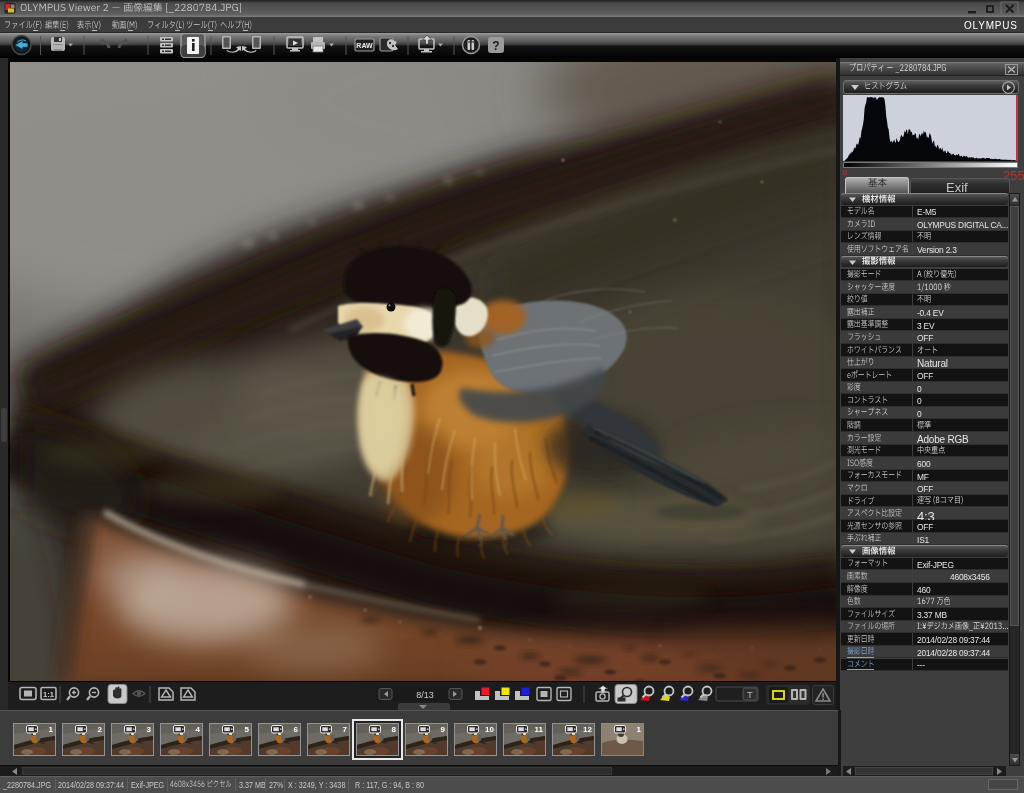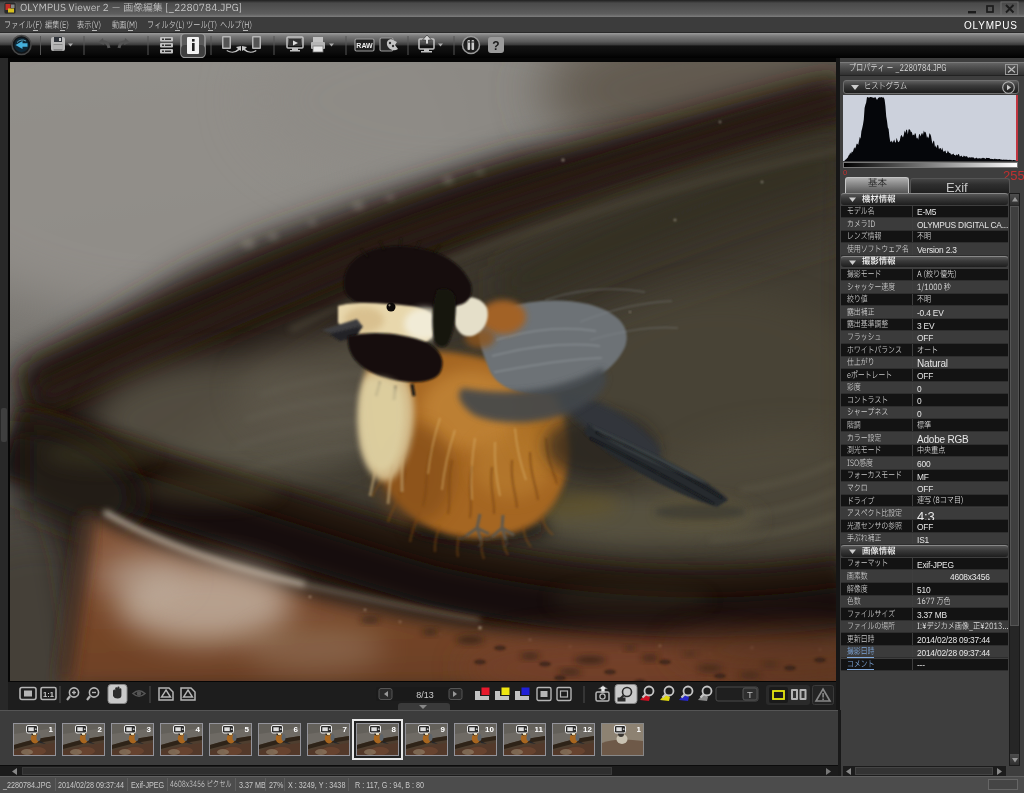--- a/index.html
+++ b/index.html
@@ -596,21 +596,21 @@
     <div class="abs" style="left:912px;top:570.4px;width:1px;height:11.6px;background:#3e3e3e"></div>
     <svg style="position:absolute;left:847.0px;top:579.0px;overflow:visible" width="2" height="2">
       <path d="M0.5 -6.5V-7H8.3V-6.5H4.6V-5.5H6.6V-1.3H2.2V-5.5H4.1V-6.5ZM1.3 -0.3H7.5V-5.3H8.1V0.7H7.5V0.2H1.3V0.7H0.7V-5.3H1.3ZM4.1 -3.7V-5H2.7V-3.7ZM6 -3.7V-5H4.6V-3.7ZM4.1 -3.2H2.7V-1.8H4.1ZM4.6 -3.2V-1.8H6V-3.2Z M13.4 -4.3H17.2V-3.9H13.5Q12.7 -3.2 12 -2.7Q12.4 -2.5 12.8 -2.3Q13.8 -2.9 14.8 -3.7L15.2 -3.4Q14.1 -2.5 13 -1.8Q14.5 -1.9 15.8 -2Q15.5 -2.3 15.1 -2.6L15.5 -2.9Q16.3 -2.2 17.1 -1.4L16.7 -1.1Q16.4 -1.4 16.2 -1.6Q14.7 -1.5 13.4 -1.4V0.7H12.8V-1.4Q11 -1.3 9.5 -1.3L9.4 -1.8Q10.9 -1.8 12 -1.8Q12.1 -1.9 12.2 -1.9Q12.2 -1.9 12.3 -2Q11.4 -2.6 10.3 -3.1L10.6 -3.5Q11.2 -3.2 11.5 -3Q12.2 -3.4 12.7 -3.9H9.2V-4.3H12.8V-5.1H9.8V-5.5H12.8V-6.2H9.5V-6.7H12.8V-7.3H13.4V-6.7H16.9V-6.2H13.4V-5.5H16.5V-5.1H13.4ZM14.7 -1.1Q15.9 -0.5 17.1 0.1L16.8 0.5Q15.7 -0.1 14.4 -0.7ZM9.4 0Q10.7 -0.4 11.6 -1.1L12 -0.7Q11.1 -0.1 9.7 0.5Z M26.1 0.2 25.8 0.7Q24.7 -0.2 24 -1.3Q23.1 -0.2 21.9 0.7L21.6 0.3L21.6 0.4Q21.1 0.1 20.3 -0.3Q19.6 0.3 18.3 0.7L18.1 0.2Q19.2 -0.1 19.9 -0.6Q19.2 -0.9 18.5 -1.3Q18.8 -1.8 19 -2.2H18V-2.6H19.3Q19.5 -3.2 19.7 -3.6L19.9 -3.5V-5.2H19.9Q19.9 -4.7 19.4 -4.3Q19 -3.9 18.2 -3.5L18 -4Q18.6 -4.3 19 -4.6Q19.5 -5 19.7 -5.3H18V-5.8H19.9V-7.3H20.5V-5.8H22.3V-5.3H20.5V-4.9H20.5L20.6 -5Q20.7 -5.1 20.7 -5.1Q20.8 -5.1 20.9 -5L21.7 -4.1Q22.3 -4.8 22.6 -5.6Q22.9 -6.4 23 -7.4L23.5 -7.3Q23.4 -6.6 23.2 -6H26V-5.4H25.4Q25.3 -3.3 24.3 -1.8Q25 -0.8 26.1 0.2ZM22.1 -7Q21.9 -6.7 21.7 -6.4Q21.5 -6.1 21.3 -5.9L20.9 -6.2Q21.1 -6.4 21.3 -6.7Q21.5 -7 21.6 -7.2ZM19 -5.9Q18.9 -6.1 18.7 -6.4Q18.5 -6.7 18.3 -6.9L18.8 -7.2Q19 -7 19.2 -6.7Q19.4 -6.4 19.5 -6.1ZM24.9 -5.4H23.1Q23.2 -4.5 23.4 -3.8Q23.6 -3 24 -2.3Q24.7 -3.6 24.9 -5.4ZM23.7 -1.8Q22.9 -3.1 22.7 -4.7Q22.4 -4.1 21.9 -3.5L21.6 -3.9L21.5 -3.7L20.5 -4.7Q20.5 -4.7 20.5 -4.6V-3.4H20.2Q20 -3 19.8 -2.6H22.3V-2.2H21.5Q21.3 -1.3 20.7 -0.7Q21.4 -0.3 21.8 -0Q23 -0.9 23.7 -1.8ZM19.6 -2.2Q19.4 -1.8 19.2 -1.5Q19.8 -1.2 20.3 -1Q20.7 -1.4 21 -2.2Z" fill="#cfcfcf" transform="scale(0.78,1)"></path>
     </svg>
 <div class="t" style="left:950px;top:572.2px;font-size:8.4px;letter-spacing:-0.2px;color:#e6e6e6">4608x3456</div>
     <div class="abs" style="left:841px;top:583.0px;width:167px;height:12.6px;background:#131313;border-bottom:1px solid #2e2e2e"></div>
     <div class="abs" style="left:912px;top:583.0px;width:1px;height:11.6px;background:#3e3e3e"></div>
     <svg style="position:absolute;left:847.0px;top:591.5px;overflow:visible" width="2" height="2">
       <path d="M3.6 -6.5Q3.5 -6.2 3.3 -5.8Q3.1 -5.5 2.9 -5.2H3.9V-0Q3.9 0.3 3.8 0.4Q3.7 0.5 3.4 0.5H2.4L2.3 0.1H3.4V-1.4H1.1Q1 -0.2 0.7 0.7L0.2 0.3Q0.5 -0.4 0.6 -1.4Q0.7 -2.3 0.7 -3.9V-4.9L0.5 -4.7L0.2 -5.1Q1.2 -6 1.6 -7.4L2.1 -7.4Q2 -7 1.9 -6.8H3.6ZM4.2 -4.8Q4.9 -5.1 5.3 -5.5Q5.6 -5.9 5.7 -6.5H4.4V-7H8.2Q8.2 -5.9 8 -5.3Q7.9 -4.9 7.7 -4.7Q7.5 -4.5 7 -4.5H6.3L6.2 -5H7Q7.2 -5 7.4 -5.1Q7.5 -5.2 7.5 -5.5Q7.6 -5.7 7.6 -6Q7.6 -6.3 7.6 -6.5H6.3Q6.1 -5.1 4.5 -4.4ZM1.7 -6.4Q1.5 -5.8 1 -5.2H2.4Q2.6 -5.5 2.8 -5.8Q2.9 -6.1 3 -6.4ZM2.1 -3.6V-4.8H1.2V-3.6ZM2.5 -3.6H3.4V-4.8H2.5ZM8.4 -1.5V-1H6.7V0.7H6.2V-1H4.3V-1.5H6.2V-2.7H5.1Q4.9 -2.2 4.6 -1.9L4.2 -2.2Q4.8 -3 5 -4.1L5.5 -4Q5.4 -3.6 5.3 -3.2H6.2V-4.2H6.7V-3.2H8.3V-2.7H6.7V-1.5ZM1.2 -3.2Q1.2 -2.4 1.2 -1.9H2.1V-3.2ZM2.5 -3.2V-1.9H3.4V-3.2Z M11.4 -7.3Q11.1 -6.1 10.7 -5.1V0.7H10.1V-4Q9.8 -3.4 9.4 -3L9 -3.5Q9.7 -4.3 10.1 -5.2Q10.6 -6.2 10.9 -7.5ZM17.3 -0.1 17 0.4Q15.9 -0.5 15.4 -1.5Q14.8 -2.5 14.7 -3.9H14.3Q14.1 -3.7 13.8 -3.5Q14.2 -2.9 14.5 -2.2Q14.8 -1.4 14.8 -0.8Q14.8 -0 14.6 0.2Q14.3 0.5 13.7 0.5H13L12.9 0H13.7Q14 0 14.2 -0.1Q14.3 -0.3 14.3 -0.7Q14.3 -1 14.3 -1.3Q13.8 -0.9 12.9 -0.5Q12.1 -0.1 11.3 0.1L11.1 -0.4Q11.9 -0.6 12.7 -0.9Q13.6 -1.3 14.2 -1.8Q14.1 -2.1 13.9 -2.3Q13.5 -2 12.7 -1.7Q12 -1.4 11.3 -1.2L11.1 -1.7Q11.8 -1.8 12.5 -2.1Q13.2 -2.4 13.7 -2.7Q13.6 -3 13.4 -3.3Q12.6 -2.8 11.2 -2.5L11.1 -2.9Q11.9 -3.1 12.5 -3.3Q13.2 -3.6 13.6 -3.9H11.6V-5.4Q11.5 -5.4 11.5 -5.3Q11.4 -5.3 11.4 -5.3L11.1 -5.6Q12.4 -6.5 12.9 -7.4L13.4 -7.3Q13.3 -7.1 13.2 -6.9H15.6V-6.6Q15.3 -6.1 14.9 -5.8H16.8V-3.9H15.2Q15.3 -3 15.5 -2.3Q15.9 -2.6 16.3 -2.9Q16.7 -3.2 17 -3.6L17.3 -3.2Q17 -2.9 16.6 -2.5Q16.2 -2.2 15.7 -1.9Q16 -1.4 16.4 -1Q16.8 -0.6 17.3 -0.1ZM12.9 -6.5Q12.5 -6.1 12.1 -5.8H14.3Q14.7 -6.1 15 -6.5ZM13.9 -5.3H12.1V-4.3H13.9ZM14.4 -4.3H16.3V-5.3H14.4Z M22.6 -6.7H26V-6.2H19.2V-4.3Q19.2 -1.1 18.4 0.6L17.9 0.2Q18.3 -0.6 18.5 -1.7Q18.7 -2.9 18.7 -4.3V-6.7H22V-7.4H22.6ZM23.9 -5.8H24.5V-4.9H26V-4.5H24.5V-3.1H20.8V-4.5H19.6V-4.9H20.8V-5.8H21.4V-4.9H23.9ZM21.4 -3.6H23.9V-4.5H21.4ZM25.2 -2.1Q24.5 -1.1 23.3 -0.5Q24.3 -0.1 25.9 0.2L25.8 0.7Q24 0.4 22.7 -0.2Q21.2 0.4 19.4 0.7L19.2 0.2Q20.7 -0 22 -0.5Q21.3 -0.9 20.5 -1.5L20.9 -1.9Q21.7 -1.2 22.6 -0.7Q23.8 -1.3 24.4 -2H19.8V-2.5H25.2Z" fill="#cfcfcf" transform="scale(0.78,1)"></path>
     </svg>
-<div class="t" style="left:917px;top:584.8px;font-size:8.4px;letter-spacing:-0.2px;color:#e6e6e6">510</div>
+<div class="t" style="left:917px;top:584.8px;font-size:8.4px;letter-spacing:-0.2px;color:#e6e6e6">460</div>
     <div class="abs" style="left:841px;top:595.6px;width:167px;height:12.6px;background:#3b3b3b;border-bottom:1px solid #2e2e2e"></div>
     <div class="abs" style="left:912px;top:595.6px;width:1px;height:11.6px;background:#3e3e3e"></div>
     <svg style="position:absolute;left:847.0px;top:604.1px;overflow:visible" width="2" height="2">
       <path d="M7.5 -1.6 8 -1.5V-0.3Q8 0.1 7.9 0.2Q7.7 0.4 7.3 0.4H2.9Q2.3 0.4 2 0.3Q1.6 0.1 1.5 -0.2Q1.3 -0.5 1.3 -1.1V-4.5Q1 -4.3 0.6 -4L0.4 -4.5Q1.3 -5 2.1 -5.8Q2.9 -6.6 3.3 -7.4L3.9 -7.3Q3.7 -7 3.5 -6.6H6.5V-6.2Q6.3 -5.9 6 -5.5Q5.6 -5.1 5.2 -4.8H7.7V-2.2H1.9V-1.2Q1.9 -0.7 2 -0.5Q2.1 -0.3 2.3 -0.2Q2.5 -0.1 3 -0.1H7.5ZM3.1 -6.2Q2.6 -5.5 1.8 -4.8H4.4Q4.8 -5.1 5.2 -5.4Q5.6 -5.8 5.8 -6.2ZM4.2 -4.4H1.9V-2.7H4.2ZM4.7 -2.7H7.1V-4.4H4.7Z M17.3 0.2 17 0.7Q15.9 -0.2 15.2 -1.3Q14.3 -0.2 13.1 0.7L12.8 0.3L12.8 0.4Q12.3 0.1 11.5 -0.3Q10.8 0.3 9.5 0.7L9.3 0.2Q10.4 -0.1 11.1 -0.6Q10.4 -0.9 9.7 -1.3Q10 -1.8 10.2 -2.2H9.2V-2.6H10.5Q10.7 -3.2 10.9 -3.6L11.1 -3.5V-5.2H11.1Q11.1 -4.7 10.6 -4.3Q10.2 -3.9 9.4 -3.5L9.2 -4Q9.8 -4.3 10.2 -4.6Q10.7 -5 10.9 -5.3H9.2V-5.8H11.1V-7.3H11.7V-5.8H13.5V-5.3H11.7V-4.9H11.7L11.8 -5Q11.9 -5.1 11.9 -5.1Q12 -5.1 12.1 -5L12.9 -4.1Q13.5 -4.8 13.8 -5.6Q14.1 -6.4 14.2 -7.4L14.7 -7.3Q14.6 -6.6 14.4 -6H17.2V-5.4H16.6Q16.5 -3.3 15.5 -1.8Q16.2 -0.8 17.3 0.2ZM13.3 -7Q13.1 -6.7 12.9 -6.4Q12.7 -6.1 12.5 -5.9L12.1 -6.2Q12.3 -6.4 12.5 -6.7Q12.7 -7 12.8 -7.2ZM10.2 -5.9Q10.1 -6.1 9.9 -6.4Q9.7 -6.7 9.5 -6.9L10 -7.2Q10.2 -7 10.4 -6.7Q10.6 -6.4 10.7 -6.1ZM16.1 -5.4H14.3Q14.4 -4.5 14.6 -3.8Q14.8 -3 15.2 -2.3Q15.9 -3.6 16.1 -5.4ZM14.9 -1.8Q14.1 -3.1 13.9 -4.7Q13.6 -4.1 13.1 -3.5L12.8 -3.9L12.7 -3.7L11.7 -4.7Q11.7 -4.7 11.7 -4.6V-3.4H11.4Q11.2 -3 11 -2.6H13.5V-2.2H12.7Q12.5 -1.3 11.9 -0.7Q12.6 -0.3 13 -0Q14.2 -0.9 14.9 -1.8ZM10.8 -2.2Q10.6 -1.8 10.4 -1.5Q11 -1.2 11.5 -1Q11.9 -1.4 12.2 -2.2Z" fill="#cfcfcf" transform="scale(0.78,1)"></path>
     </svg>
 <svg style="position:absolute;left:917.0px;top:604.1px;overflow:visible" width="2" height="2">
       <path d="M4.9 -0.6V0H0.8V-0.6H2.6V-5.8H2.5L0.9 -4.3L0.5 -4.7L2.2 -6.3H3.3V-0.6Z M6 -2.3Q6 -3.2 6.4 -4Q6.7 -4.8 7.2 -5.3Q7.7 -5.9 8.3 -6.3H9.2Q8.5 -5.8 8 -5.3Q7.6 -4.8 7.3 -4.3Q6.9 -3.7 6.8 -3L6.8 -3Q7.4 -3.9 8.4 -3.9Q8.9 -3.9 9.3 -3.7Q9.7 -3.4 10 -3Q10.2 -2.6 10.2 -2Q10.2 -1.4 10 -0.9Q9.7 -0.4 9.2 -0.2Q8.8 0.1 8.1 0.1Q7.5 0.1 7 -0.2Q6.5 -0.5 6.3 -1Q6 -1.6 6 -2.3ZM9.5 -1.9V-2Q9.5 -2.6 9.1 -2.9Q8.8 -3.3 8.1 -3.3Q7.5 -3.3 7.1 -2.9Q6.8 -2.6 6.8 -2V-1.9Q6.8 -1.2 7.1 -0.9Q7.5 -0.5 8.1 -0.5Q8.8 -0.5 9.1 -0.9Q9.5 -1.2 9.5 -1.9Z M15.6 -5.7 13.2 0H12.4L14.9 -5.7H12.1V-4.5H11.5V-6.3H15.6Z M21 -5.7 18.6 0H17.8L20.3 -5.7H17.5V-4.5H16.9V-6.3H21Z M27.4 -6.2V-5.5Q27.4 -4.9 27.3 -4.4H31V-4Q31 -2.9 31 -2.2Q30.9 -1.4 30.8 -0.9Q30.7 -0.4 30.5 -0.2Q30.3 0.1 29.9 0.3Q29.6 0.4 29 0.4H27.7L27.6 -0.1H28.9Q29.4 -0.1 29.6 -0.2Q29.9 -0.3 30 -0.5Q30.2 -0.7 30.2 -1.1Q30.4 -2.1 30.4 -3.6V-3.9H27.2Q27 -2.5 26.4 -1.5Q25.8 -0.4 24.7 0.5L24.3 0.1Q25.2 -0.6 25.7 -1.4Q26.3 -2.2 26.5 -3.2Q26.8 -4.2 26.8 -5.5V-6.2H24.4V-6.7H31.9V-6.2Z M39.7 -1.6 40.3 -1.5V-0.3Q40.3 0.1 40.1 0.2Q39.9 0.4 39.6 0.4H35.2Q34.7 0.4 34.3 0.2Q34 0.1 33.9 -0.2Q33.7 -0.5 33.7 -1.1V-4.4Q33.4 -4.2 33 -3.9L32.8 -4.4Q33.7 -4.9 34.5 -5.7Q35.3 -6.5 35.7 -7.2L36.2 -7.1Q36.1 -6.8 35.8 -6.5H38.8V-6.1Q38.6 -5.8 38.2 -5.4Q37.9 -5 37.5 -4.7H39.9V-2.2H34.3V-1.2Q34.3 -0.7 34.3 -0.5Q34.4 -0.3 34.6 -0.2Q34.9 -0.1 35.3 -0.1H39.7ZM35.4 -6Q34.9 -5.3 34.2 -4.7H36.7Q37.1 -5 37.5 -5.3Q37.9 -5.7 38.1 -6ZM36.5 -4.3H34.3V-2.6H36.5ZM37 -2.6H39.4V-4.3H37Z" fill="#e6e6e6" transform="scale(0.82,1)"></path>
     </svg>
 <div class="abs" style="left:841px;top:608.1px;width:167px;height:12.6px;background:#131313;border-bottom:1px solid #2e2e2e"></div>
     <div class="abs" style="left:912px;top:608.1px;width:1px;height:11.6px;background:#3e3e3e"></div>

